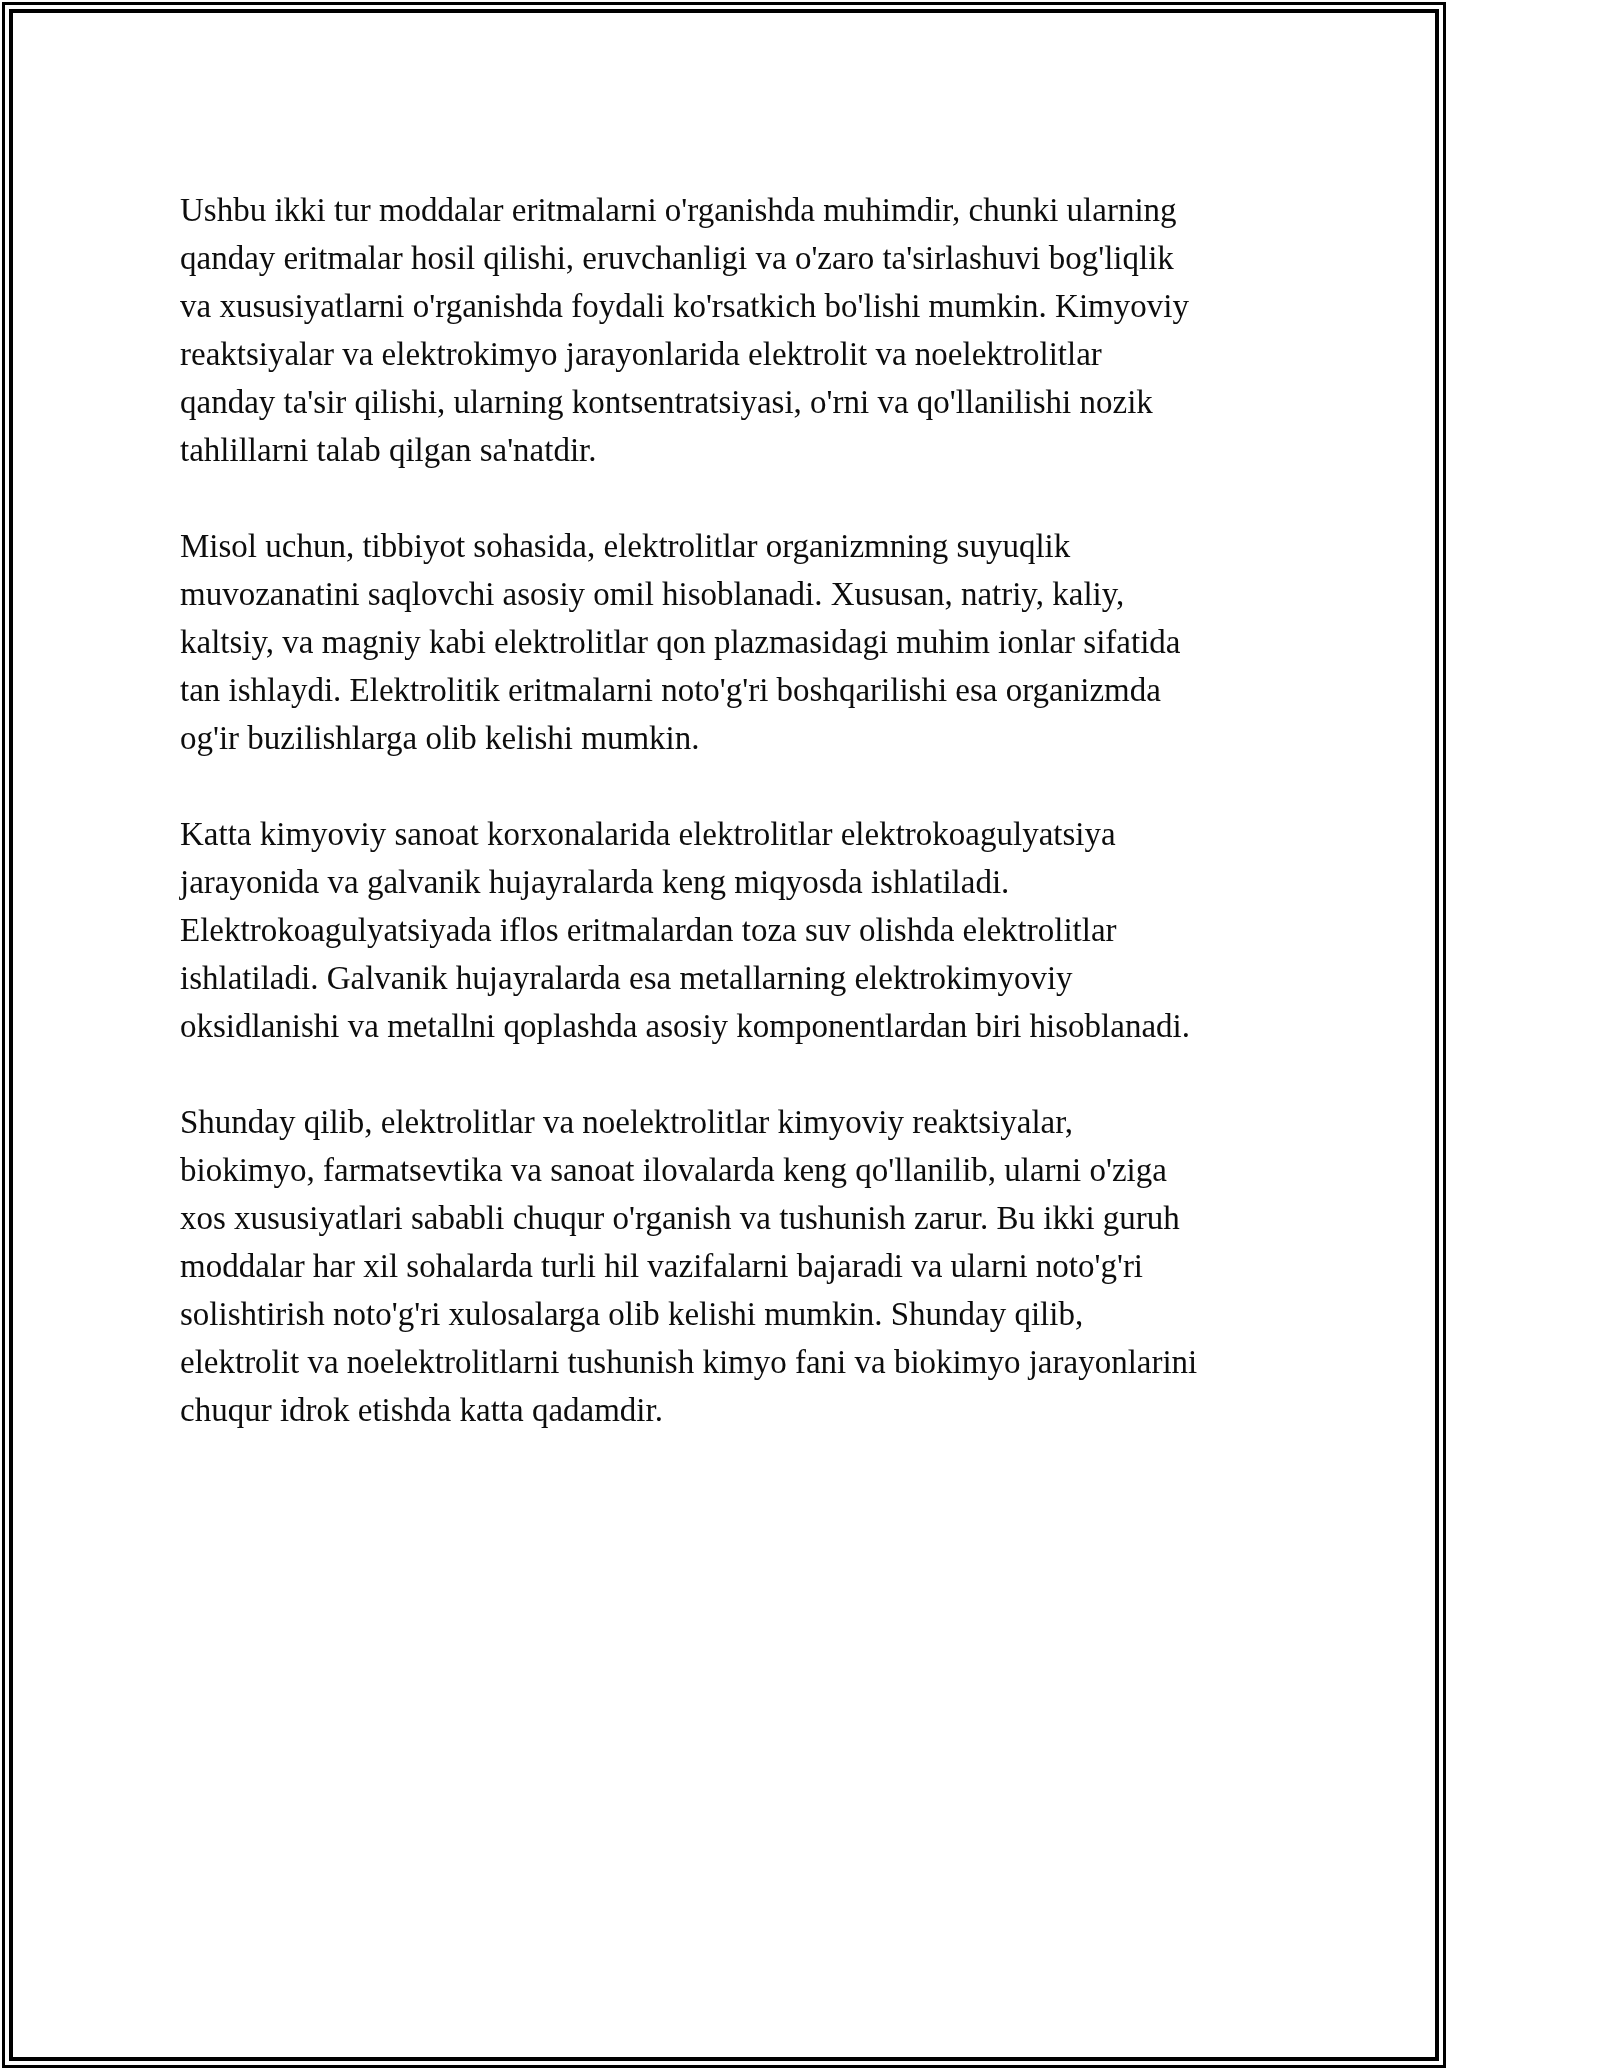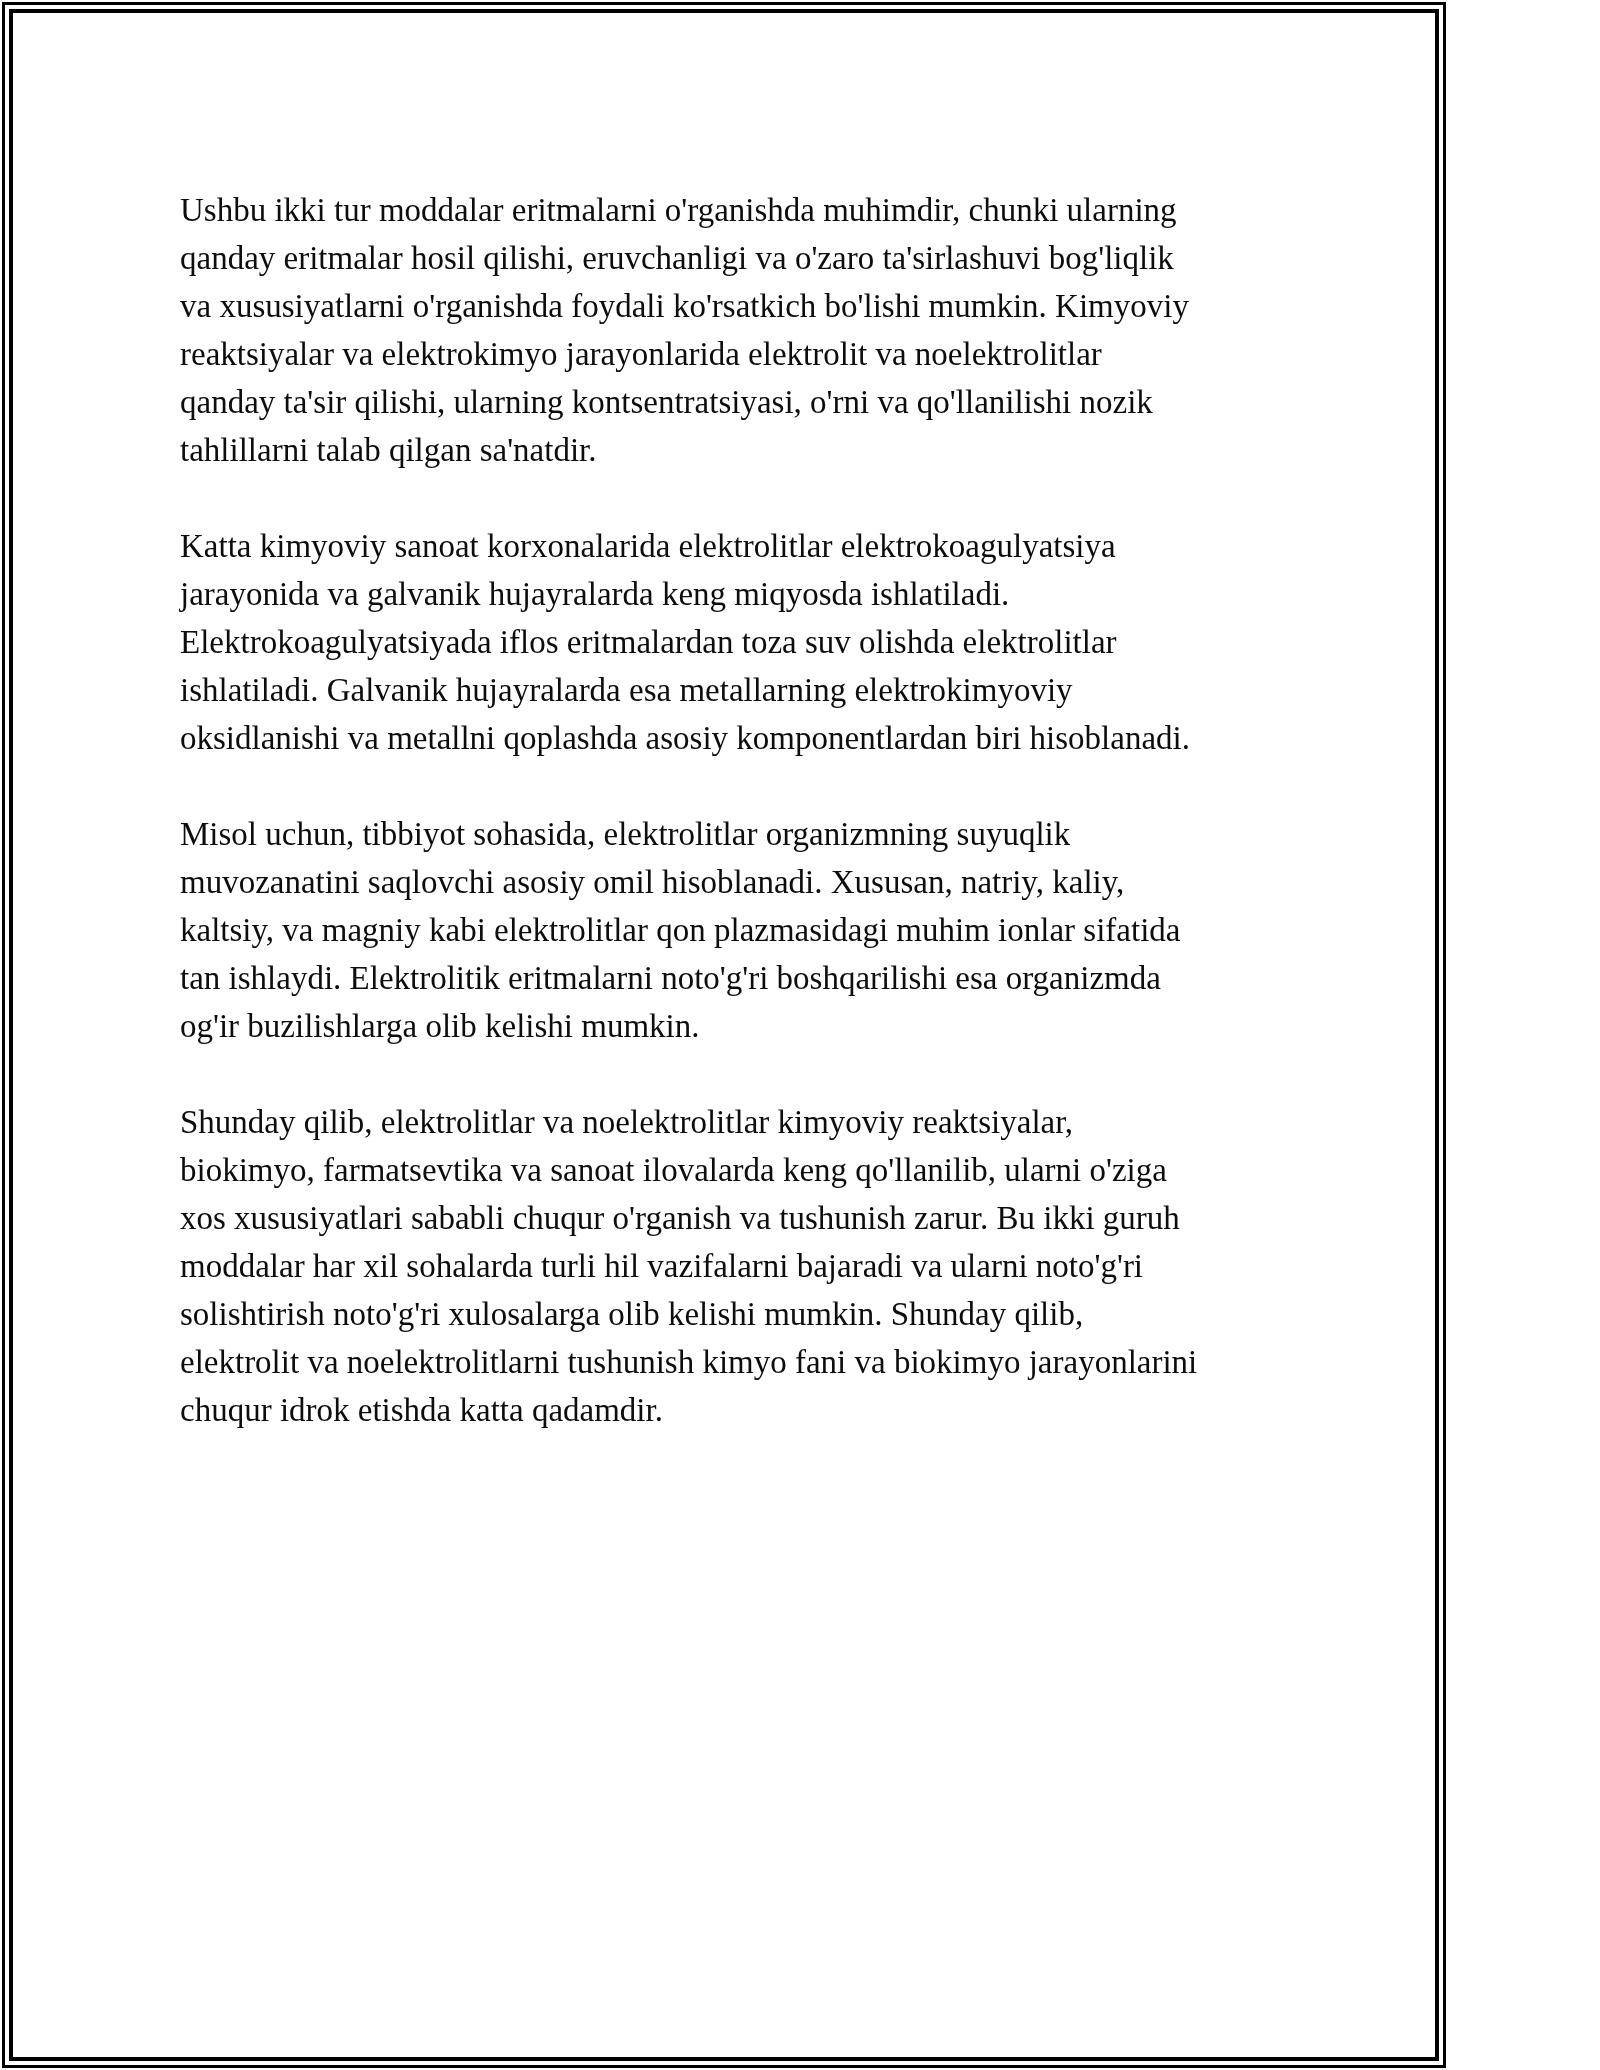--- a/index.html
+++ b/index.html
@@ -51,30 +51,30 @@
 <div class="page">
   <div class="frame-outer"></div>
   <div class="frame-inner"></div>
   <div class="content">
     <p class="para">Ushbu ikki tur moddalar eritmalarni o'rganishda muhimdir, chunki ularning
 qanday eritmalar hosil qilishi, eruvchanligi va o'zaro ta'sirlashuvi bog'liqlik
 va xususiyatlarni o'rganishda foydali ko'rsatkich bo'lishi mumkin. Kimyoviy
 reaktsiyalar va elektrokimyo jarayonlarida elektrolit va noelektrolitlar
 qanday ta'sir qilishi, ularning kontsentratsiyasi, o'rni va qo'llanilishi nozik
 tahlillarni talab qilgan sa'natdir.</p>
+    <p class="para">Misol uchun, tibbiyot sohasida, elektrolitlar organizmning suyuqlik
+muvozanatini saqlovchi asosiy omil hisoblanadi. Xususan, natriy, kaliy,
+kaltsiy, va magniy kabi elektrolitlar qon plazmasidagi muhim ionlar sifatida
+tan ishlaydi. Elektrolitik eritmalarni noto'g'ri boshqarilishi esa organizmda
+og'ir buzilishlarga olib kelishi mumkin.</p>
     <p class="para">Katta kimyoviy sanoat korxonalarida elektrolitlar elektrokoagulyatsiya
 jarayonida va galvanik hujayralarda keng miqyosda ishlatiladi.
 Elektrokoagulyatsiyada iflos eritmalardan toza suv olishda elektrolitlar
 ishlatiladi. Galvanik hujayralarda esa metallarning elektrokimyoviy
 oksidlanishi va metallni qoplashda asosiy komponentlardan biri hisoblanadi.</p>
-    <p class="para">Misol uchun, tibbiyot sohasida, elektrolitlar organizmning suyuqlik
-muvozanatini saqlovchi asosiy omil hisoblanadi. Xususan, natriy, kaliy,
-kaltsiy, va magniy kabi elektrolitlar qon plazmasidagi muhim ionlar sifatida
-tan ishlaydi. Elektrolitik eritmalarni noto'g'ri boshqarilishi esa organizmda
-og'ir buzilishlarga olib kelishi mumkin.</p>
     <p class="para">Shunday qilib, elektrolitlar va noelektrolitlar kimyoviy reaktsiyalar,
 biokimyo, farmatsevtika va sanoat ilovalarda keng qo'llanilib, ularni o'ziga
 xos xususiyatlari sababli chuqur o'rganish va tushunish zarur. Bu ikki guruh
 moddalar har xil sohalarda turli hil vazifalarni bajaradi va ularni noto'g'ri
 solishtirish noto'g'ri xulosalarga olib kelishi mumkin. Shunday qilib,
 elektrolit va noelektrolitlarni tushunish kimyo fani va biokimyo jarayonlarini
 chuqur idrok etishda katta qadamdir.</p>
   </div>
 </div>
 

